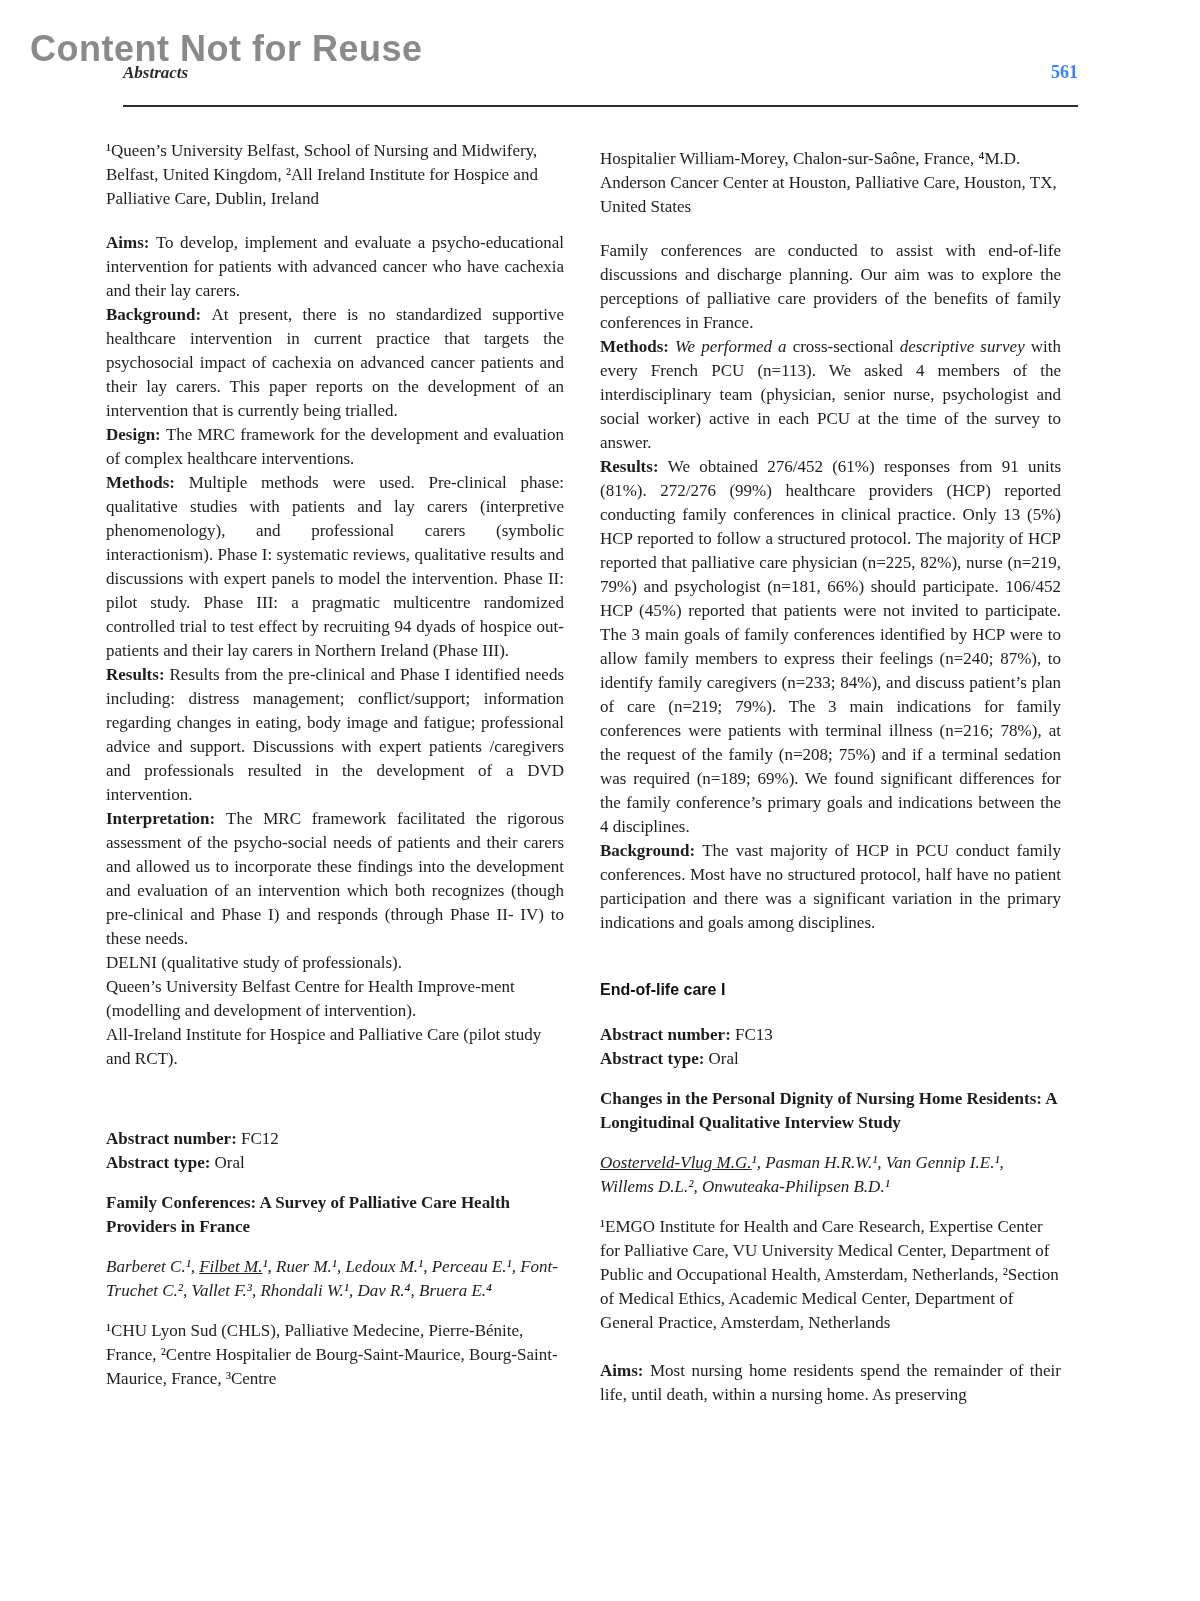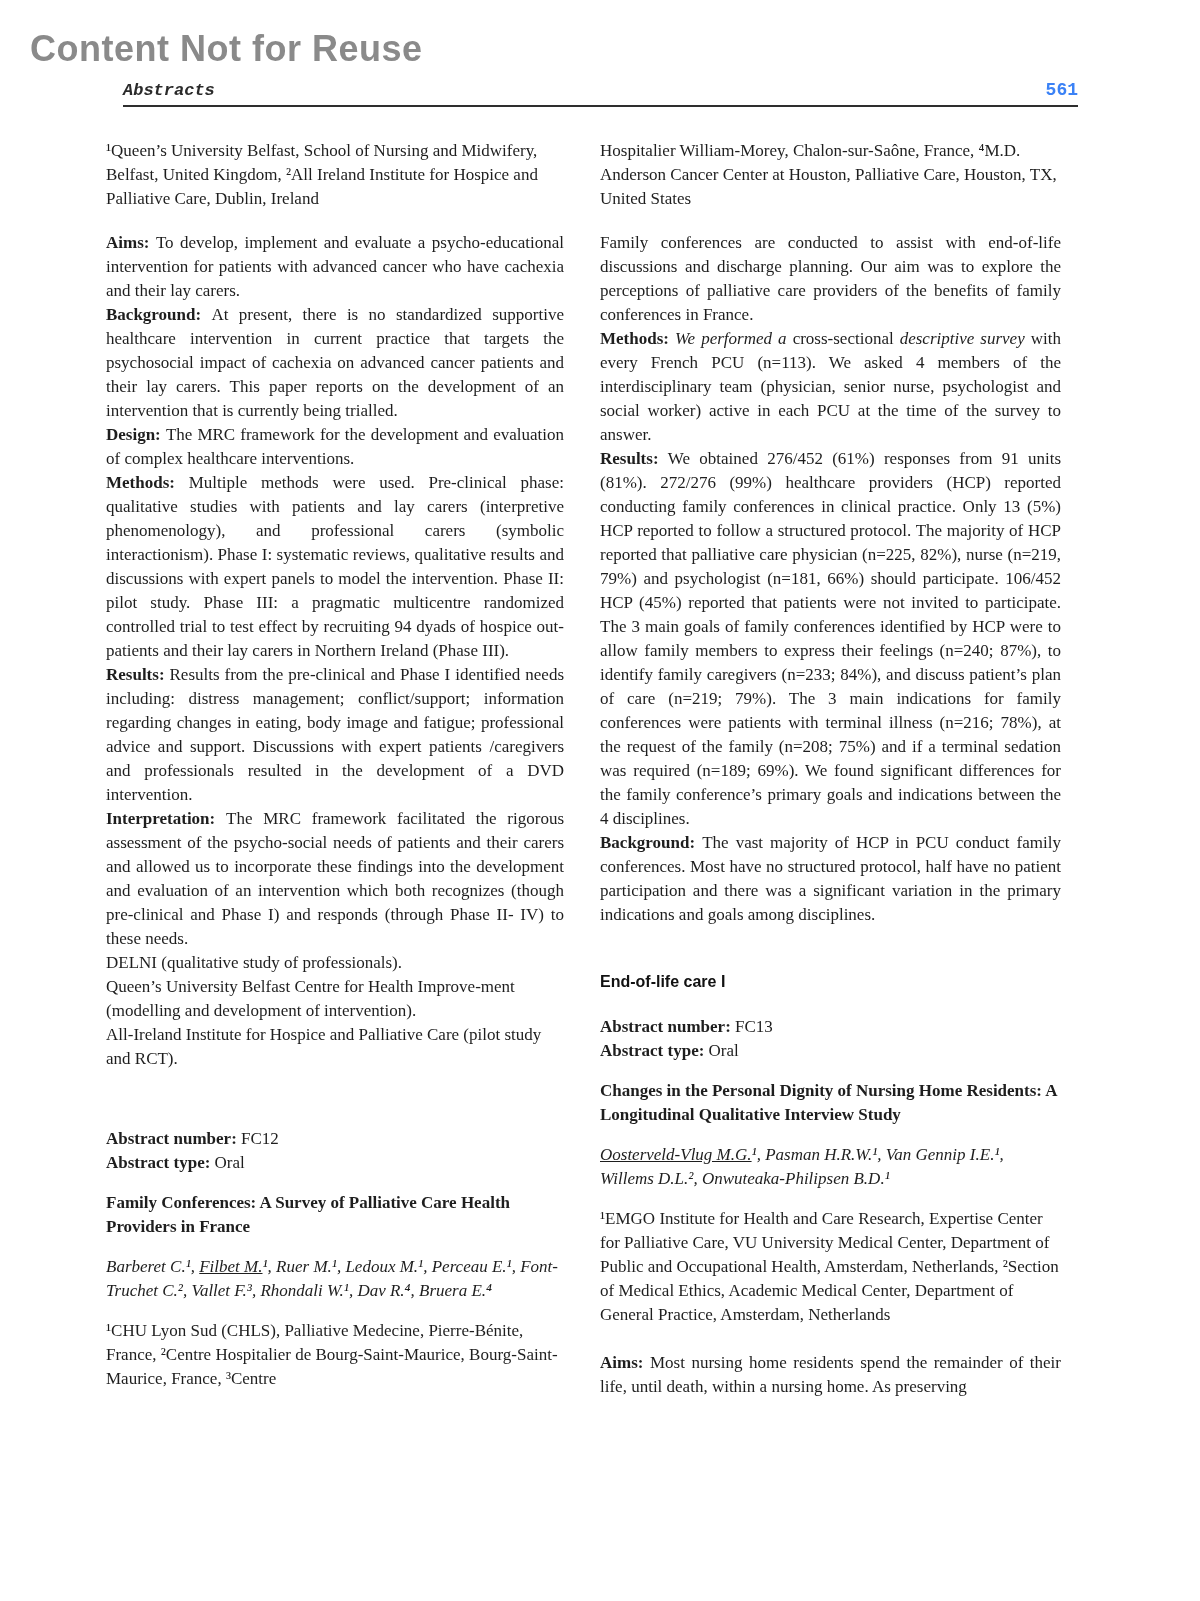--- a/index.html
+++ b/index.html
@@ -20,25 +20,25 @@
     font-size:36px;
     font-weight:700;
     color:#8a8a8a;
     letter-spacing:0.5px;
     white-space:nowrap;
   }
   .header{
     position:absolute;
     left:123px;
     width:955px;
-    top:80px;
+    top:62px;
     display:flex;
     justify-content:space-between;
     align-items:flex-end;
-    font-family:Liberation Mono, monospace;
+    font-family:Liberation Serif, serif;
   }
   .running-title{
     font-style:italic;
     font-weight:600;
     font-size:17px;
     color:#2a2a2a;
   }
   .page-number{
     font-weight:700;
     font-size:18px;
@@ -60,21 +60,21 @@
     top:139px;
     width:955px;
     display:flex;
     gap:36px;
   }
   .col{
     font-size:17px;
     line-height:24px;
   }
   .col-left{width:458px;}
-  .col-right{width:461px;}
+  .col-right{width:461px;margin-top:8px;}
   .para{margin:0;}
   .just{text-align:justify;}
   .left{text-align:left;}
   .b,.bold{font-weight:700;}
   .i{font-style:italic;}
   .iu{font-style:italic;text-decoration:underline;}
   .sm{font-size:14.6px;}
   .mt16{margin-top:16px;}
   .mt20{margin-top:20px;}
   .mt24{margin-top:24px;}

